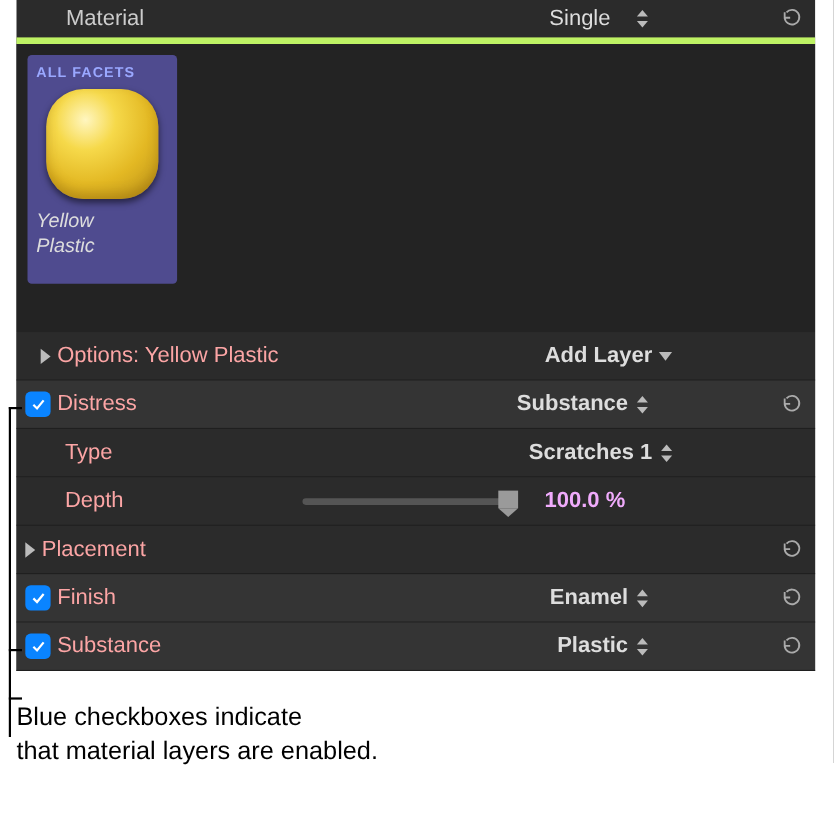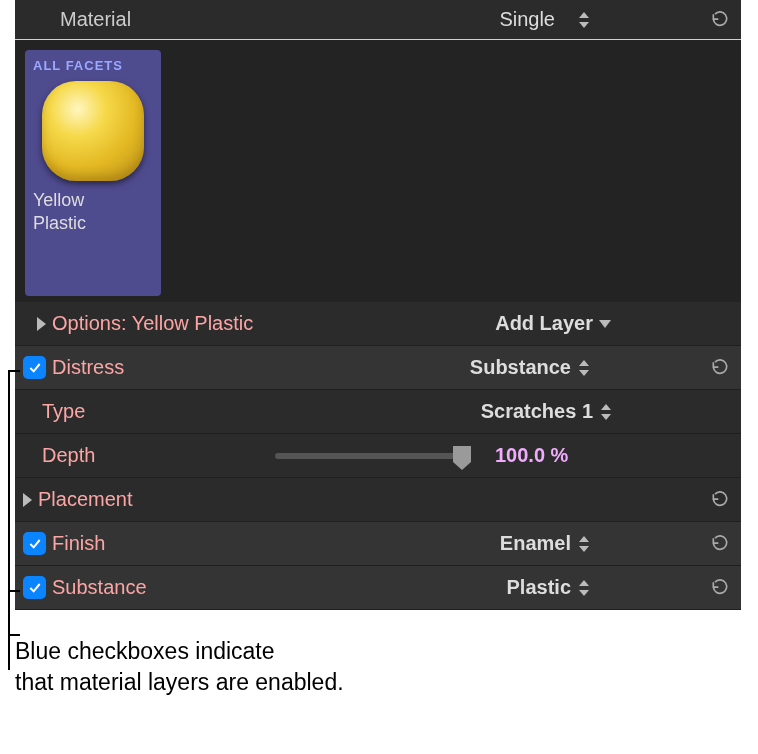--- a/index.html
+++ b/index.html
@@ -17,21 +17,21 @@
     width: 726px;
     background: #2b2b2b;
     color: #ddd;
     font-size: 20px;
   }
   .header-row {
     display: flex;
     align-items: center;
     height: 40px;
     padding: 0 10px 0 45px;
-    border-bottom: 1px solid #bef264;
+    border-bottom: 6px solid #bef264;
   }
   .header-title { flex: 1; color: #ccc; }
   .header-mode {
     display: flex;
     align-items: center;
     gap: 22px;
     color: #ddd;
     cursor: pointer;
     padding-right: 120px;
   }
@@ -57,21 +57,21 @@
   .updown-arrows::after { bottom: 1px; border-top: 6px solid #bbb; }
   .preview-area {
     background: #232323;
     padding: 10px 10px 6px 10px;
     height: 262px;
     display: flex;
     align-items: flex-start;
   }
   .facet-card {
     width: 136px;
-    height: 246px;
+    height: 208px;
     background: #4f4b8f;
     border-radius: 4px;
     padding: 8px;
     display: flex;
     flex-direction: column;
     align-items: center;
   }
   .facet-label {
     color: #9aa8ff;
     font-size: 13px;
@@ -144,21 +144,21 @@
     color: #ddd; cursor: pointer;
   }
   .down-arrow {
     width: 0; height: 0;
     border-left: 6px solid transparent;
     border-right: 6px solid transparent;
     border-top: 8px solid #bbb;
     display: inline-block;
   }
   .options-row .lead { padding-left: 22px; width: 320px; }
-  .sub-row .lead { padding-left: 27px; }
+  .sub-row .lead { padding-left: 44px; }
   .slider-track {
     position: relative;
     width: 190px;
     height: 6px;
     background: #555;
     border-radius: 3px;
   }
   .slider-thumb {
     position: absolute;
     right: -6px;
@@ -214,21 +214,21 @@
       <svg viewBox="0 0 24 24" width="20" height="20">
           <path d="M4 5 v6 h6 M4 11 a8 8 0 1 0 2-6"></path>
         </svg>
     </span>
   </div>
 
   <div class="preview-area">
     <div class="facet-card">
       <div class="facet-label">ALL FACETS</div>
       <div class="facet-swatch"></div>
-      <div class="facet-name" style="white-space:pre-line;">Yellow
+      <div class="facet-name" style="white-space:pre-line;font-style:italic;">Yellow
 Plastic</div>
     </div>
   </div>
 
   <div class="row dark options-row">
     <div class="lead">
       <span class="disclosure"></span>
       <span class="label-text">Options: Yellow Plastic</span>
     </div>
     <div class="mid">

